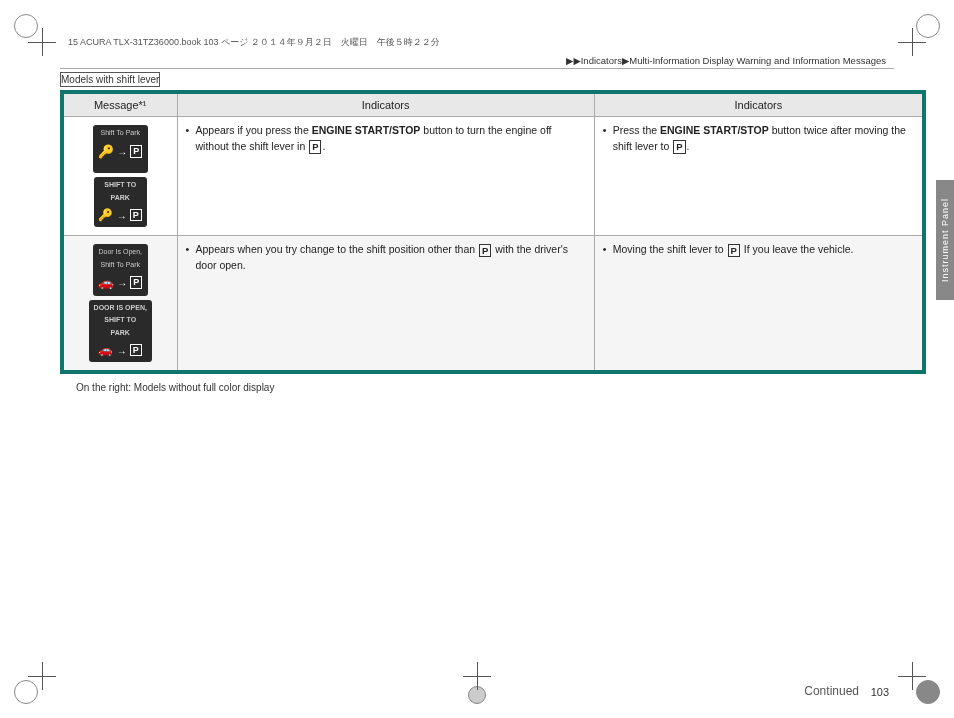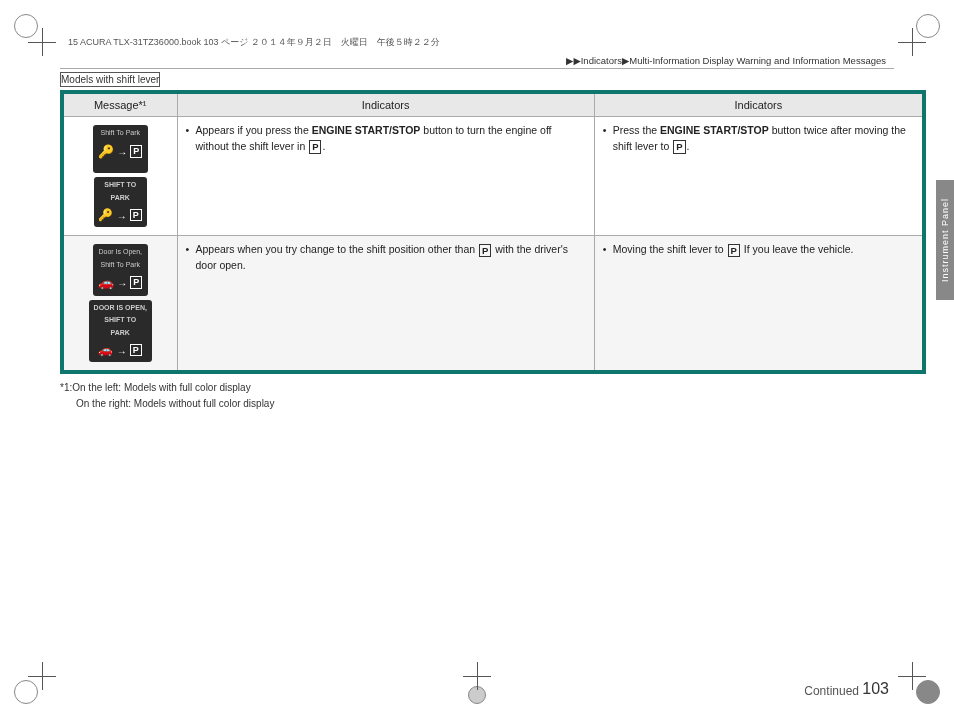--- a/index.html
+++ b/index.html
@@ -224,21 +224,21 @@
       font-size: 10px;
       color: #333;
       line-height: 1.6;
     }
 
     
     .page-num {
       position: absolute;
       bottom: 20px;
       right: 65px;
-      font-size: 16px;
+      font-size: 11px;
       color: #333;
     }
 
     .page-continued {
       position: absolute;
       bottom: 20px;
       right: 95px;
       font-size: 12px;
       color: #555;
     }
@@ -381,20 +381,19 @@
               Moving the shift lever to <span class="inline-p">P</span> If you leave the vehicle.
             </li>
           </ul>
         </td>
       </tr>
     </tbody>
   </table>
 
   
   <div class="footnote">
-    <div>*1:On the left: Models with full color display</div>
     <div style="padding-left: 16px;">On the right: Models without full color display</div>
   </div>
 
 </div>
 
 <div class="page-continued">Continued</div>
 <div class="page-num">103</div>
 
 </body></html>

